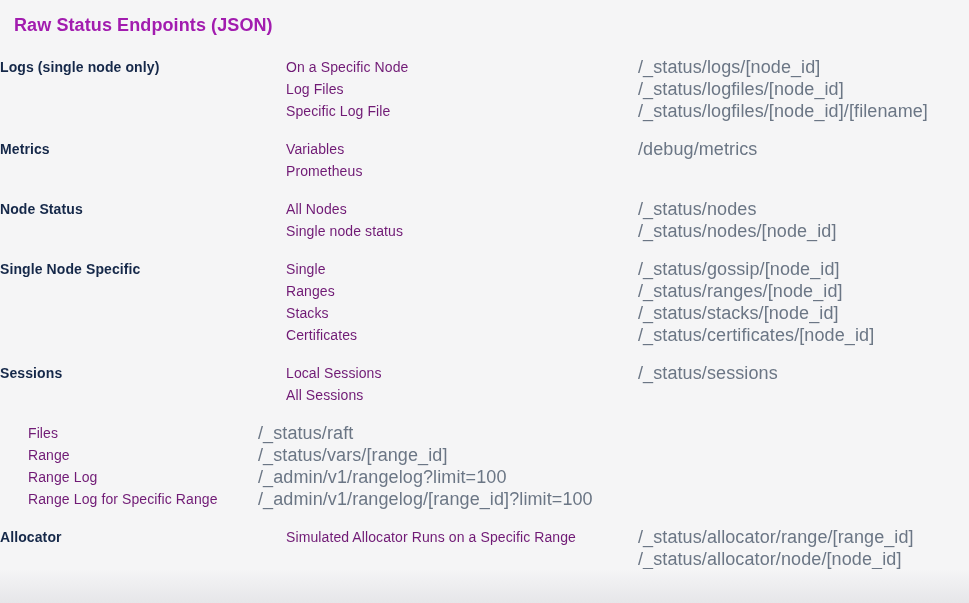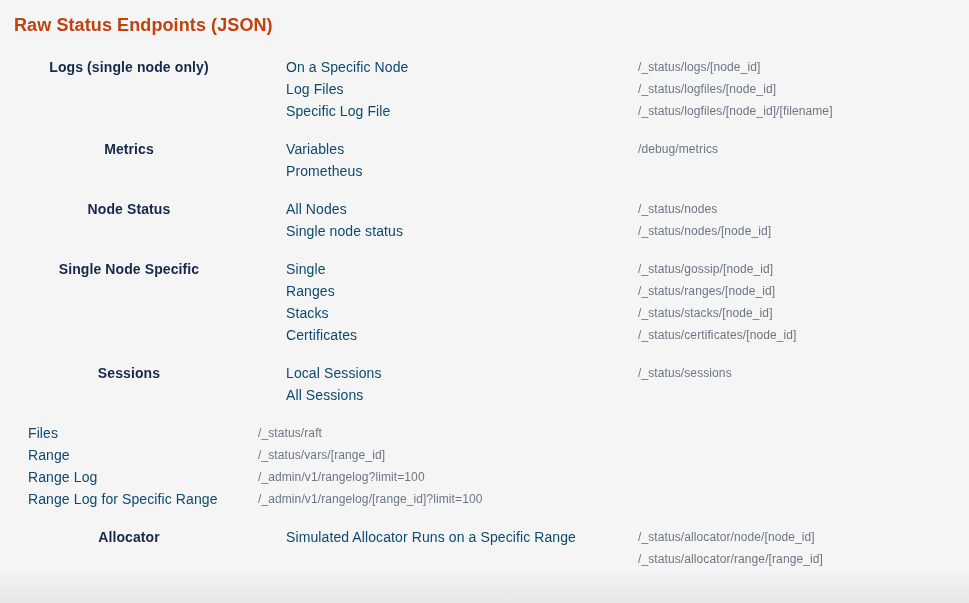--- a/index.html
+++ b/index.html
@@ -15,59 +15,59 @@
     font-family: "Liberation Sans", sans-serif;
     -webkit-font-smoothing: antialiased;
   }
   .page-title {
     margin: 0;
     padding: 14px 0 0 14px;
     font-size: 18px;
     line-height: 22px;
     font-weight: 700;
     letter-spacing: 0.1px;
-    color: #c2410c;
+    color: #a21caf;
   }
   .endpoints-table {
     margin-top: 20px;
   }
   .section {
     display: grid;
     grid-template-columns: 258px 380px 1fr;
     margin-bottom: 16px;
   }
   .category-cell {
-    text-align: center;
+    text-align: left;
     color: #152849;
     font-weight: 600;
     font-size: 14px;
     line-height: 22px;
     letter-spacing: 0.1px;
   }
   .links-cell {
     padding-left: 28px;
   }
   .paths-cell {
     padding-left: 0;
   }
   .endpoint-link {
     display: block;
-    color: #0c4a6e;
+    color: #701a75;
     font-size: 14px;
     line-height: 22px;
     letter-spacing: 0.1px;
     text-decoration: none;
     cursor: pointer;
     width: -moz-fit-content;
     width: fit-content;
   }
   .endpoint-path {
     display: block;
     color: #6b7685;
-    font-size: 12px;
+    font-size: 18px;
     line-height: 22px;
     letter-spacing: 0.1px;
   }
   .footer-fade {
     position: absolute;
     left: 0;
     right: 0;
     bottom: 0;
     height: 34px;
     background: linear-gradient(to bottom, #f5f5f6 0%, #e6e6e9 100%);
@@ -158,19 +158,19 @@
         <div class="endpoint-path">/_admin/v1/rangelog/[range_id]?limit=100</div>
       </div>
   </div>
 
   <div class="section">
     <div class="category-cell">Allocator</div>
     <div class="links-cell">
         <a class="endpoint-link">Simulated Allocator Runs on a Specific Range</a>
       </div>
     <div class="paths-cell">
+        <div class="endpoint-path">/_status/allocator/range/[range_id]</div>
         <div class="endpoint-path">/_status/allocator/node/[node_id]</div>
-        <div class="endpoint-path">/_status/allocator/range/[range_id]</div>
       </div>
   </div>
 </div>
 
 <div class="footer-fade"></div>
 
 </body></html>

